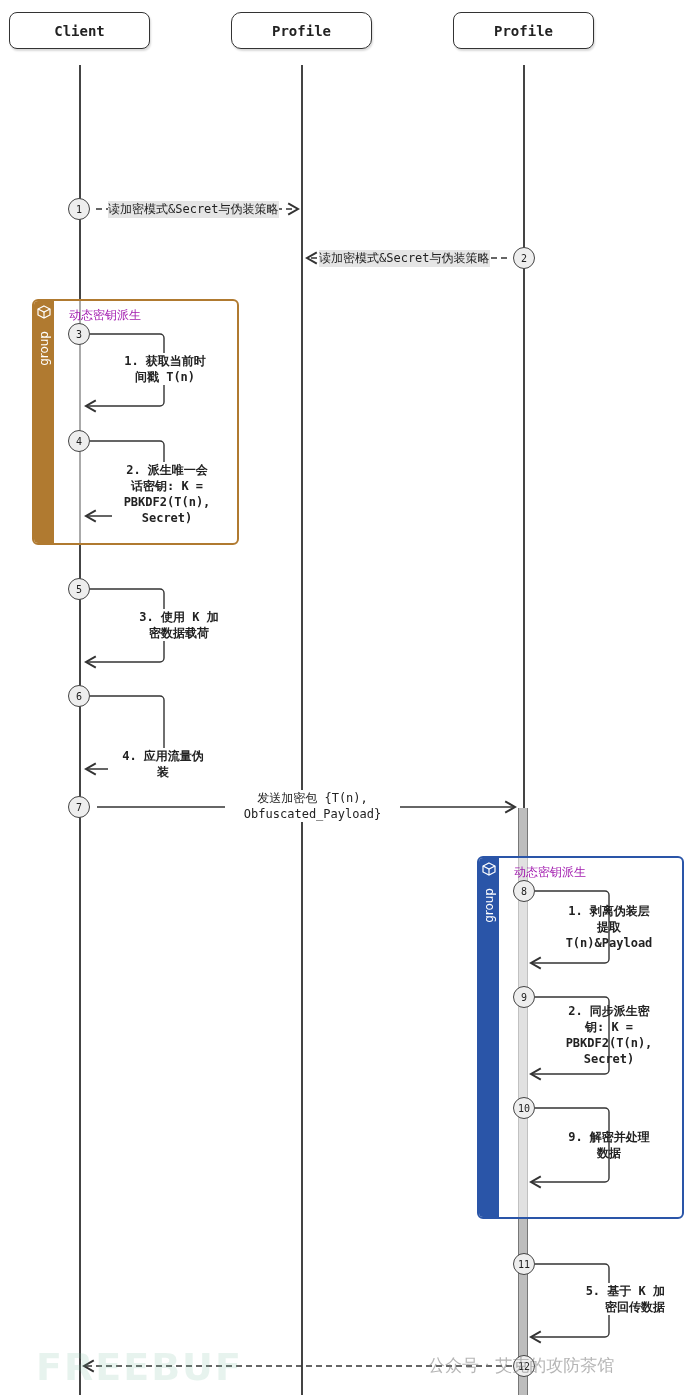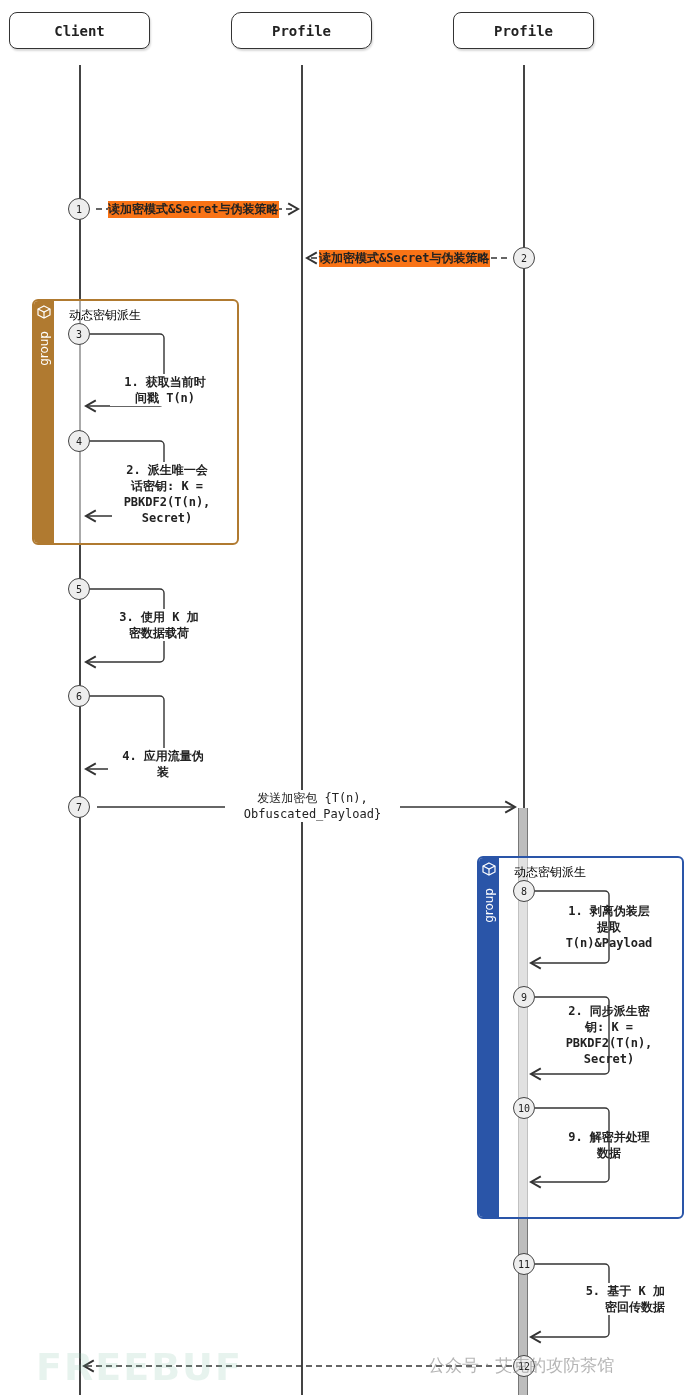--- a/index.html
+++ b/index.html
@@ -9,25 +9,25 @@
                  border-radius:8px; background:#fff; box-shadow:1px 2px 2px rgba(0,0,0,0.15);
                  display:flex; align-items:center; justify-content:center; font-size:14px; font-weight:bold; box-sizing:border-box; }
   .lifeline { position:absolute; top:65px; bottom:0; width:1.5px; background:#444; }
   .activation { position:absolute; left:518px; width:10px; top:808px; bottom:0; background:#bdbdbd;
                 border-left:1px solid #777; border-right:1px solid #777; box-sizing:border-box; }
   .group { position:absolute; border-radius:6px; box-sizing:border-box; background:rgba(255,255,255,0.55); }
   .group .tab { position:absolute; left:0; top:0; bottom:0; width:20px; border-radius:4px 0 0 4px; }
   .group .tab-label { position:absolute; left:3px; top:30px; writing-mode:vertical-rl; transform:rotate(180deg);
                       color:#fff; font-size:12px; font-family:"DejaVu Sans", sans-serif; }
   .group .tab-icon { position:absolute; left:3px; top:4px; width:14px; height:14px; }
-  .group .title { position:absolute; left:35px; top:6px; font-size:12px; color:#000000; font-family:"DejaVu Sans", sans-serif; }
+  .group .title { position:absolute; left:35px; top:6px; font-size:12px; color:#a21caf; font-family:"DejaVu Sans", sans-serif; }
   .num { position:absolute; width:22px; height:22px; border-radius:50%; border:1.5px solid #444; background:#eee;
          font-size:10px; display:flex; align-items:center; justify-content:center; box-sizing:border-box; z-index:3; }
   .label { position:absolute; font-size:12px; font-weight:bold; text-align:center; line-height:16px; background:#fff; z-index:2; white-space:pre-line; }
-  .msglabel { position:absolute; font-size:12px; font-weight:bold; white-space:nowrap; background:#f97316; z-index:2; }
+  .msglabel { position:absolute; font-size:12px; font-weight:normal; white-space:nowrap; background:#e5e5e5; z-index:2; }
   svg.lines { position:absolute; left:0; top:0; width:690px; height:1395px; z-index:1; }
   .wm-left { position:absolute; left:15px; top:1345px; font-size:38px; font-weight:bold; color:rgba(120,190,160,0.18); font-family:"DejaVu Sans", sans-serif; letter-spacing:2px; z-index:4;margin-left:21px; }
   .wm-right { position:absolute; left:428px; top:1354px; font-size:17px; color:rgba(120,120,120,0.55); font-family:"DejaVu Sans", sans-serif; z-index:4; }
 </style>
 </head>
 <body>
 
 <div class="participant" style="left:9px;">
     <span>Client</span>
   </div>
@@ -101,27 +101,27 @@
 <div class="num" style="left:68px; top:685px;">6</div>
 <div class="num" style="left:68px; top:796px;">7</div>
 <div class="num" style="left:513px; top:880px;">8</div>
 <div class="num" style="left:513px; top:986px;">9</div>
 <div class="num" style="left:513px; top:1097px;">10</div>
 <div class="num" style="left:513px; top:1253px;">11</div>
 <div class="num" style="left:513px; top:1355px;">12</div>
 
 <span class="msglabel" style="left:108px; top:201px;">读加密模式&amp;Secret与伪装策略</span>
 <span class="msglabel" style="left:319px; top:250px;">读加密模式&amp;Secret与伪装策略</span>
-<div class="label" style="left:110px; top:374px; width:110px;">1. 获取当前时
+<div class="label" style="left:110px; top:353px; width:110px;">1. 获取当前时
 间戳 T(n)</div>
 <div class="label" style="left:112px; top:462px; width:110px;">2. 派生唯一会
 话密钥: K =
 PBKDF2(T(n),
 Secret)</div>
-<div class="label" style="left:104px; top:609px; width:110px;">3. 使用 K 加
+<div class="label" style="left:124px; top:609px; width:110px;">3. 使用 K 加
 密数据载荷</div>
 <div class="label" style="left:108px; top:716px; width:110px;margin-top:32px;">4. 应用流量伪
 装</div>
 <div class="label" style="left:225px; top:790px; width:175px; font-weight:normal;">发送加密包 {T(n),
 Obfuscated_Payload}</div>
 <div class="label" style="left:553px; top:903px; width:112px; background:transparent;">1. 剥离伪装层
 提取
 T(n)&amp;Payload</div>
 <div class="label" style="left:553px; top:1003px; width:112px; background:transparent;">2. 同步派生密
 钥: K =

